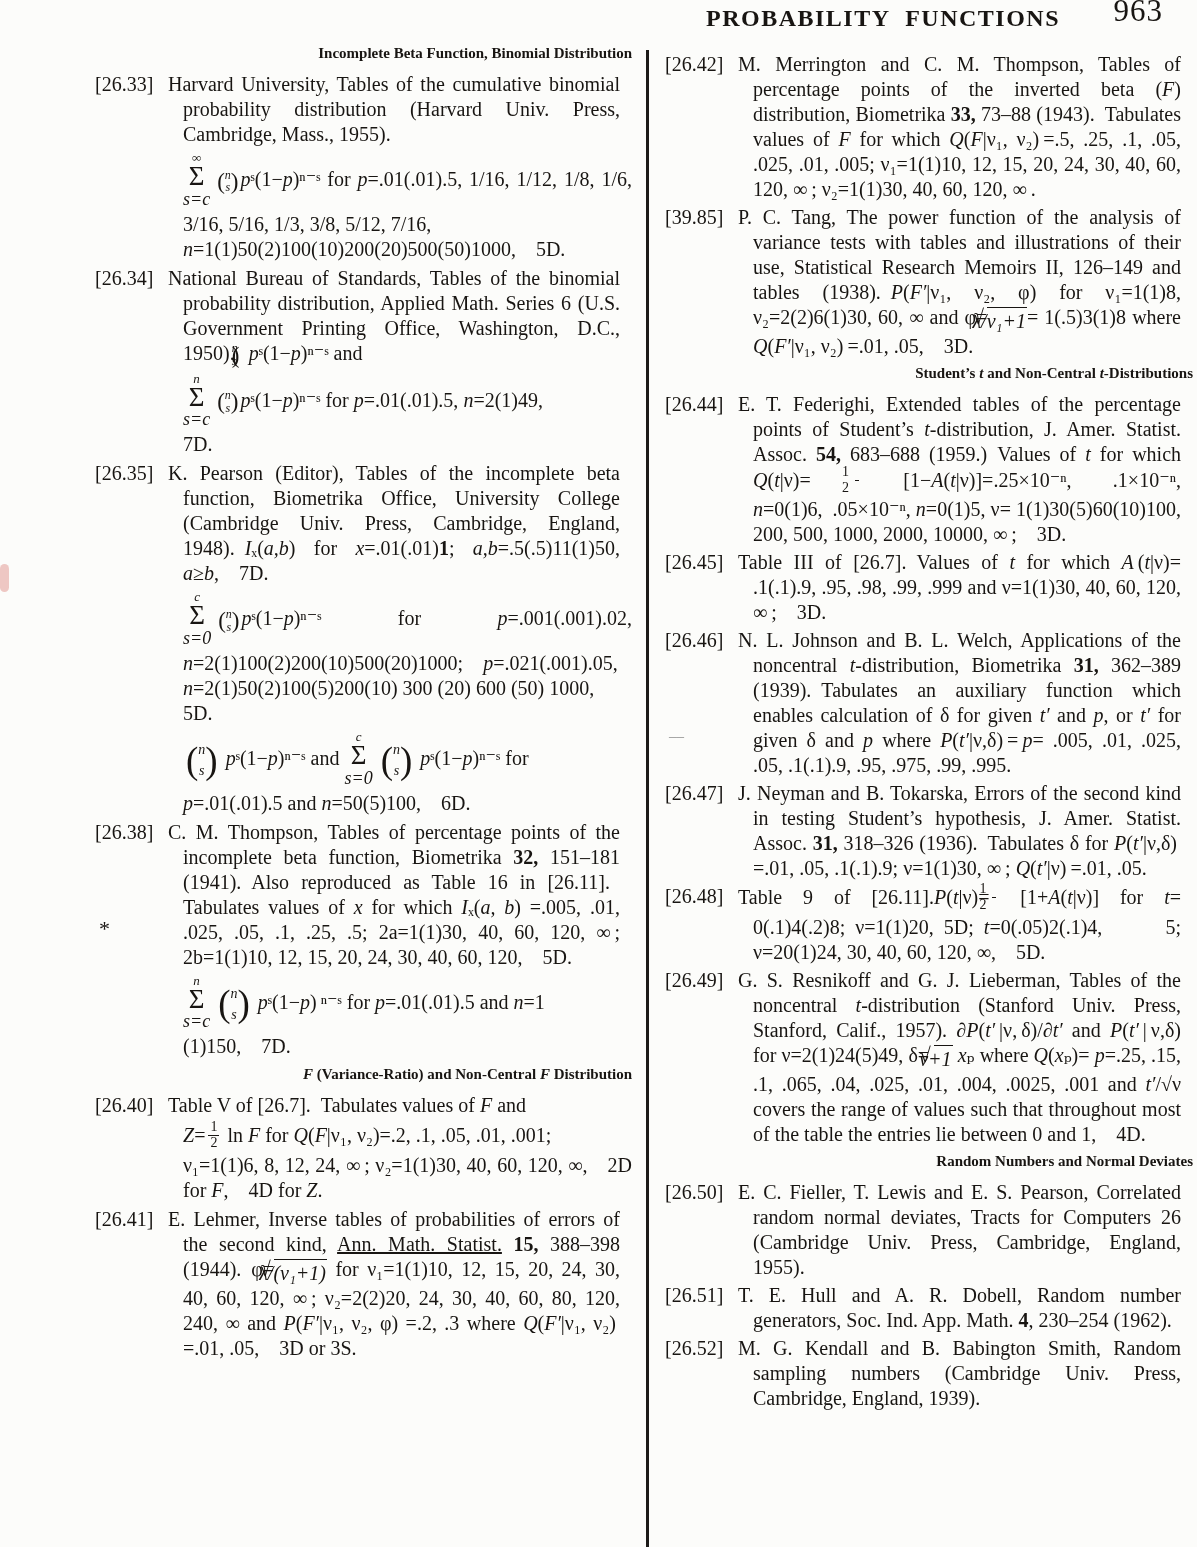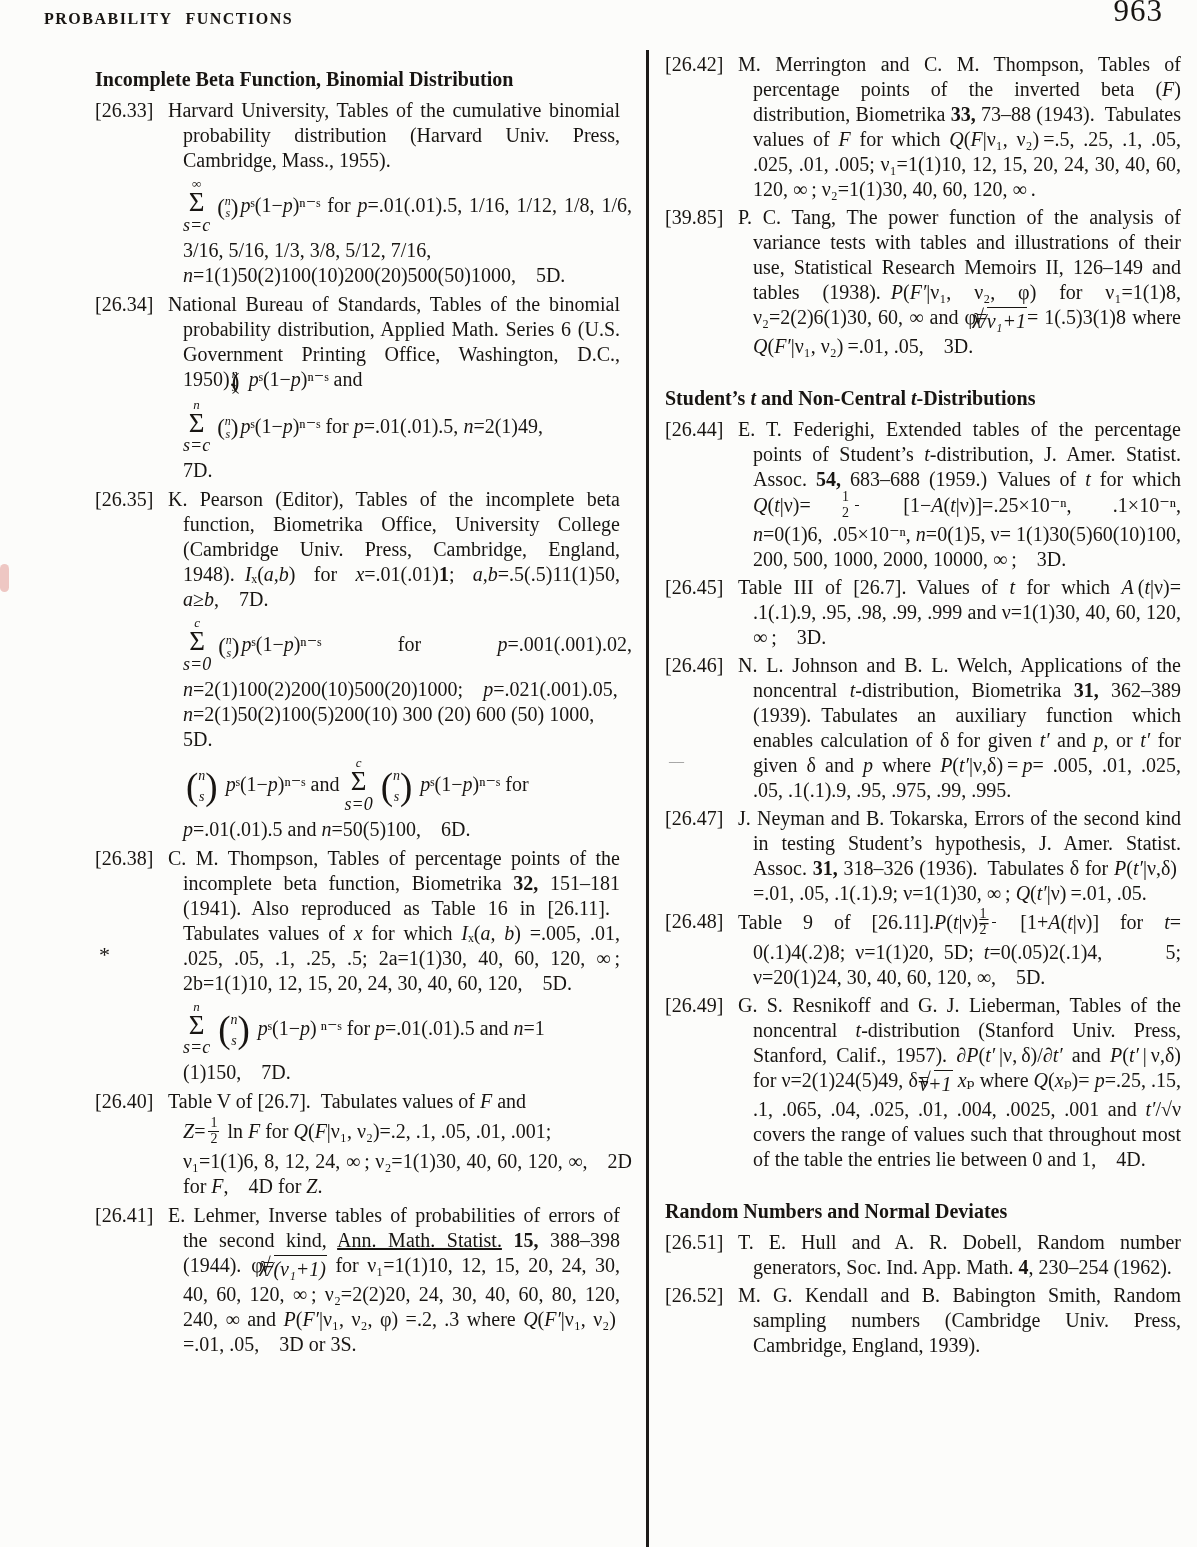--- a/index.html
+++ b/index.html
@@ -3,39 +3,39 @@
 <meta charset="utf-8">
 <style>
   html,body{margin:0;padding:0;}
   body{
     width:1197px;height:1547px;position:relative;overflow:hidden;
     background:#fcfcfa;color:#181512;
     font-family:"Liberation Serif","DejaVu Serif",serif;
     font-size:20px;line-height:25px;
   }
   .page-title{
-    position:absolute;top:6px;left:0;width:1060px;text-align:left;
-    font-weight:bold;font-size:16px;letter-spacing:1.5px;word-spacing:8px;padding-left:44px;
+    position:absolute;top:6px;left:0;width:1060px;text-align:right;
+    font-weight:bold;font-size:24px;letter-spacing:1.5px;word-spacing:8px;
   }
   .page-number{
     position:absolute;top:-2px;right:34px;font-size:31px;letter-spacing:1px;
   }
   .divider{
     position:absolute;left:646px;top:50px;width:3px;height:1497px;background:#1c1a18;
   }
   .smudge{
     position:absolute;left:0;top:564px;width:9px;height:28px;
     background:#eab5b0;border-radius:5px;opacity:.75;
   }
   .col{position:absolute;overflow:hidden;height:1505px;}
   .col-left{left:95px;top:40px;width:537px;}
   .col-right{left:665px;top:50px;width:528px;}
   .sec-heading{
-    text-align:left;font-weight:bold;font-size:20px;line-height:22px;
-    margin:28px 0 8px;
+    text-align:right;font-weight:bold;font-size:15px;line-height:22px;
+    margin:2px 0 8px;
   }
   .entry{
     position:relative;margin:2px 12px 3px 88px;text-indent:-15px;
     text-align:justify;
   }
   .entry-label{position:absolute;left:-88px;top:0;text-indent:0;white-space:nowrap;}
   .marker{position:absolute;left:-84px;text-indent:0;font-size:22px;}
   .marker.dim{color:#8a8a8a;font-size:15px;}
   .display{margin:4px 0 4px 88px;text-align:justify;}
   .it{font-style:italic;}
@@ -145,20 +145,21 @@
         <span class="sum-sig">Σ</span>
         <span class="sum-bot">s=c</span>
       </span><span class="binom big">
         <span class="bp">(</span>
         <span class="bc">
           <span>n</span>
           <span>s</span>
         </span>
         <span class="bp">)</span>
       </span> <span class="it">p</span>ˢ(1−<span class="it">p</span>) ⁿ⁻ˢ for <span class="it">p</span>=.01(.01).5 and <span class="it">n</span>=1<br>(1)150, 7D.</div>
+    <div class="sec-heading"><span class="bi">F</span><span class="bd"> (Variance-Ratio) and Non-Central </span><span class="bi">F</span><span class="bd"> Distribution</span></div>
     <div class="entry"><span class="entry-label">[26.40]</span><span class="entry-body">Table V of [26.7]. Tabulates values of <span class="it">F</span> and</span></div>
     <div class="display"><span class="it">Z</span>=<span class="frac">
         <span class="fr-n">1</span>
         <span class="fr-d">2</span>
       </span> ln <span class="it">F</span> for <span class="it">Q</span>(<span class="it">F</span>|ν₁, ν₂)=.2, .1, .05, .01, .001;<br>ν₁=1(1)6, 8, 12, 24, ∞ ; ν₂=1(1)30, 40, 60, 120, ∞, 2D for <span class="it">F</span>, 4D for <span class="it">Z</span>.</div>
     <div class="entry"><span class="entry-label">[26.41]</span><span class="entry-body">E. Lehmer, Inverse tables of probabilities of errors of the second kind, <span class="ul">Ann. Math. Statist.</span> <span class="bd">15,</span> 388–398 (1944). φ=<span class="sqrt">
           <span class="sq-r">√</span>
           <span class="sq-b">λ/(ν₁+1)</span>
         </span> for ν₁=1(1)10, 12, 15, 20, 24, 30, 40, 60, 120, ∞ ; ν₂=2(2)20, 24, 30, 40, 60, 80, 120, 240, ∞ and <span class="it">P</span>(<span class="it">F′</span>|ν₁, ν₂, φ) =.2, .3 where <span class="it">Q</span>(<span class="it">F′</span>|ν₁, ν₂) =.01, .05, 3D or 3S.</span></div>
   </div>
@@ -178,15 +179,16 @@
     <div class="entry"><span class="entry-label">[26.47]</span><span class="entry-body">J. Neyman and B. Tokarska, Errors of the second kind in testing Student’s hypothesis, J. Amer. Statist. Assoc. <span class="bd">31,</span> 318–326 (1936). Tabulates δ for <span class="it">P</span>(<span class="it">t′</span>|ν,δ) =.01, .05, .1(.1).9; ν=1(1)30, ∞ ; <span class="it">Q</span>(<span class="it">t′</span>|ν) =.01, .05.</span></div>
     <div class="entry"><span class="entry-label">[26.48]</span><span class="entry-body">Table 9 of [26.11].<span class="it">P</span>(<span class="it">t</span>|ν)=<span class="frac">
           <span class="fr-n">1</span>
           <span class="fr-d">2</span>
         </span> [1+<span class="it">A</span>(<span class="it">t</span>|ν)] for <span class="it">t</span>= 0(.1)4(.2)8; ν=1(1)20, 5D; <span class="it">t</span>=0(.05)2(.1)4, 5; ν=20(1)24, 30, 40, 60, 120, ∞, 5D.</span></div>
     <div class="entry"><span class="entry-label">[26.49]</span><span class="entry-body">G. S. Resnikoff and G. J. Lieberman, Tables of the noncentral <span class="it">t</span>-distribution (Stanford Univ. Press, Stanford, Calif., 1957). ∂<span class="it">P</span>(<span class="it">t′</span> |ν, δ)/∂<span class="it">t′</span> and <span class="it">P</span>(<span class="it">t′</span> | ν,δ) for ν=2(1)24(5)49, δ= <span class="sqrt">
           <span class="sq-r">√</span>
           <span class="sq-b">ν+1</span>
         </span> <span class="it">x</span>ₚ where <span class="it">Q</span>(<span class="it">x</span>ₚ)= <span class="it">p</span>=.25, .15, .1, .065, .04, .025, .01, .004, .0025, .001 and <span class="it">t′</span>/√ν covers the range of values such that throughout most of the table the entries lie between 0 and 1, 4D.</span></div>
     <div class="sec-heading"><span class="bd">Random Numbers and Normal Deviates</span></div>
+    <div class="entry"><span class="entry-label">[26.50]</span><span class="entry-body">E. C. Fieller, T. Lewis and E. S. Pearson, Correlated random normal deviates, Tracts for Computers 26 (Cambridge Univ. Press, Cambridge, England, 1955).</span></div>
     <div class="entry"><span class="entry-label">[26.51]</span><span class="entry-body">T. E. Hull and A. R. Dobell, Random number generators, Soc. Ind. App. Math. <span class="bd">4</span>, 230–254 (1962).</span></div>
     <div class="entry"><span class="entry-label">[26.52]</span><span class="entry-body">M. G. Kendall and B. Babington Smith, Random sampling numbers (Cambridge Univ. Press, Cambridge, England, 1939).</span></div>
   </div>
 
 </body></html>

